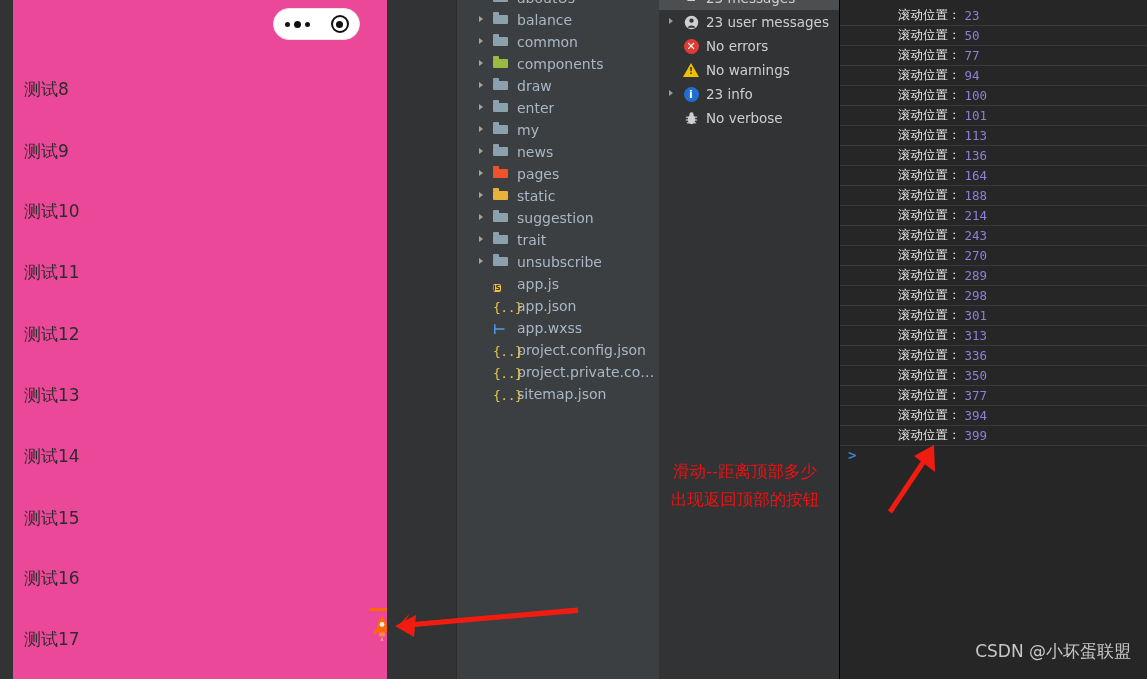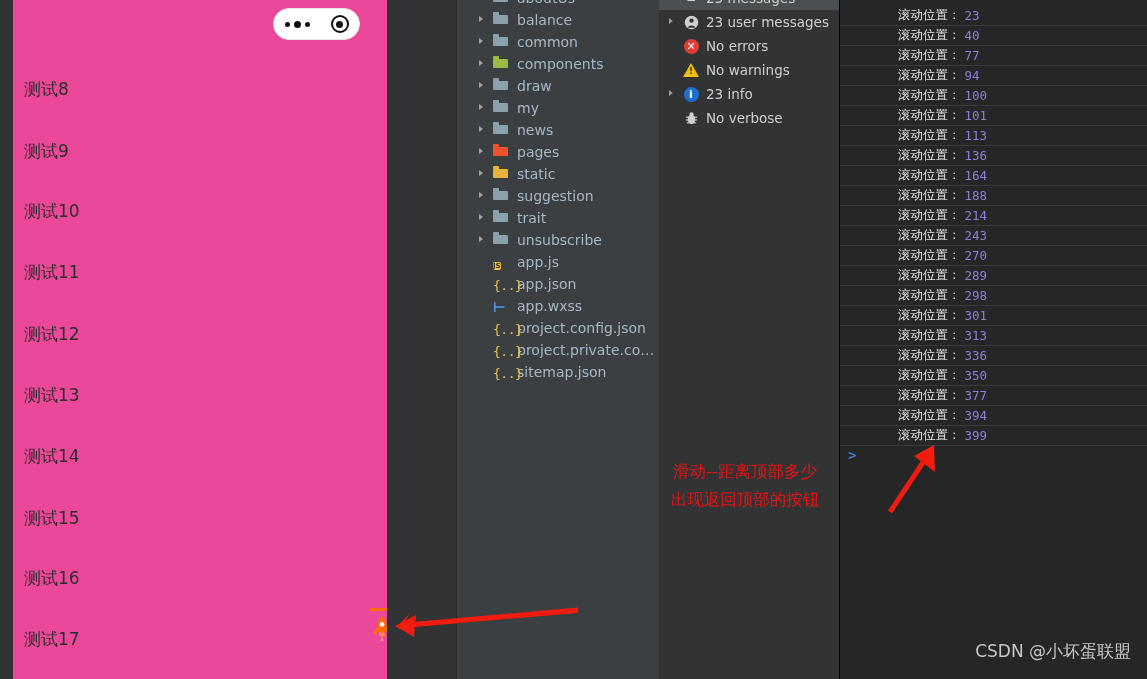--- a/index.html
+++ b/index.html
@@ -230,20 +230,25 @@
         <span class="tlabel">components</span>
       </div>
       <div class="tree-row">
         <span class="tw"></span>
         <span class="ticon"><span class="folder"><span class="tab" style="background:#8ba2ae"></span><span class="body" style="background:#8ba2ae"></span></span></span>
         <span class="tlabel">draw</span>
       </div>
       <div class="tree-row">
         <span class="tw"></span>
         <span class="ticon"><span class="folder"><span class="tab" style="background:#8ba2ae"></span><span class="body" style="background:#8ba2ae"></span></span></span>
+        <span class="tlabel">enter</span>
+      </div>
+      <div class="tree-row">
+        <span class="tw"></span>
+        <span class="ticon"><span class="folder"><span class="tab" style="background:#8ba2ae"></span><span class="body" style="background:#8ba2ae"></span></span></span>
         <span class="tlabel">my</span>
       </div>
       <div class="tree-row">
         <span class="tw"></span>
         <span class="ticon"><span class="folder"><span class="tab" style="background:#8ba2ae"></span><span class="body" style="background:#8ba2ae"></span></span></span>
         <span class="tlabel">news</span>
       </div>
       <div class="tree-row">
         <span class="tw"></span>
         <span class="ticon"><span class="folder"><span class="tab" style="background:#f2512e"></span><span class="body" style="background:#f2512e"></span></span></span>
@@ -356,21 +361,21 @@
   </div>
 
   <div class="log-sep"></div>
   <div class="log-panel" id="log-panel" style="padding-top: 16px;">
       <div class="log-row" style="margin-top: -10px;">
         <span class="log-key">滚动位置：</span>
         <span class="log-val">23</span>
       </div>
       <div class="log-row">
         <span class="log-key">滚动位置：</span>
-        <span class="log-val">40</span>
+        <span class="log-val">50</span>
       </div>
       <div class="log-row">
         <span class="log-key">滚动位置：</span>
         <span class="log-val">77</span>
       </div>
       <div class="log-row">
         <span class="log-key">滚动位置：</span>
         <span class="log-val">94</span>
       </div>
       <div class="log-row">

